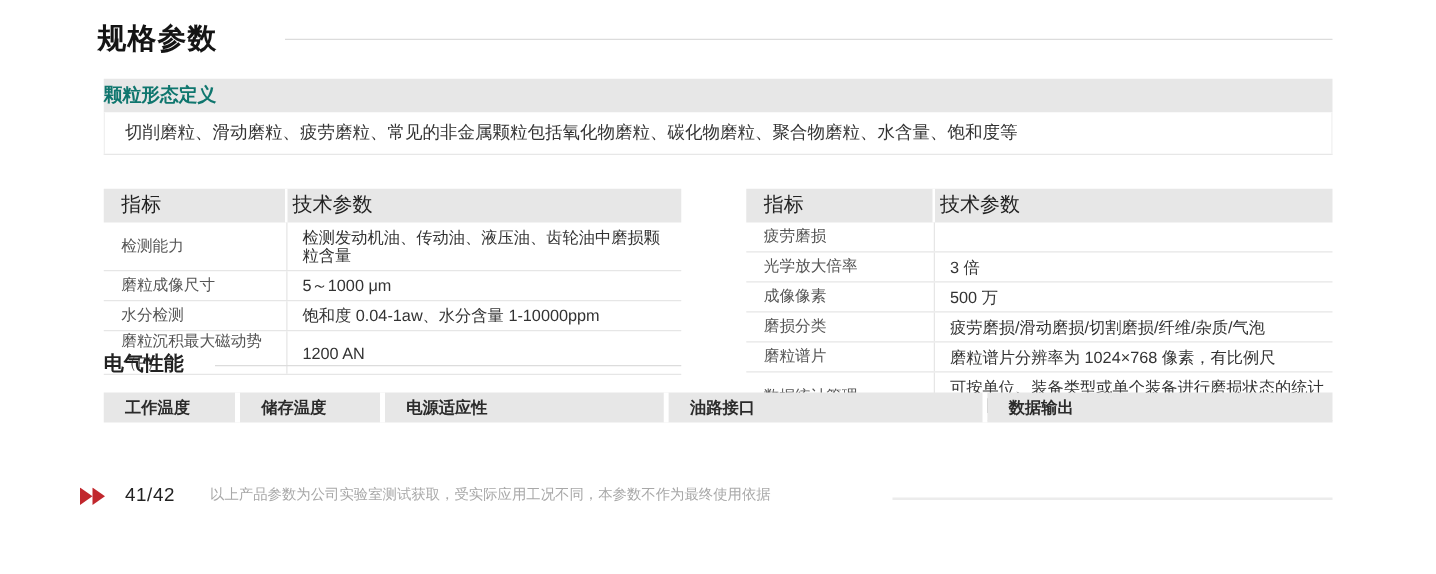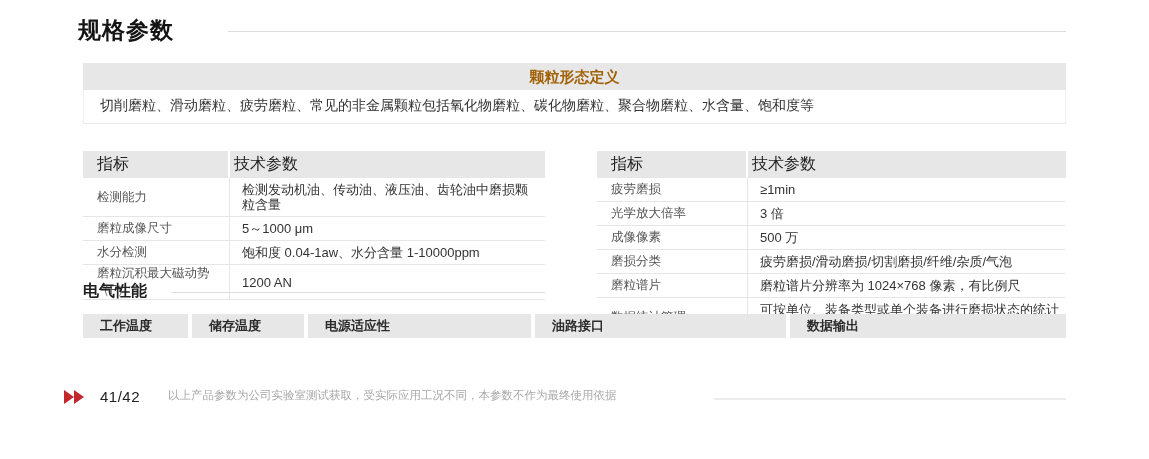--- a/index.html
+++ b/index.html
@@ -5,21 +5,21 @@
   html,body{margin:0;padding:0;background:#fff;}
   body{font-family:"Liberation Sans","DejaVu Sans",sans-serif;}
   #page{position:relative;width:1149px;height:459px;background:#ffffff;overflow:hidden;}
 
   
   .page-title{position:absolute;left:78px;top:15px;font-size:23px;font-weight:bold;color:#141414;letter-spacing:1px;}
   .title-rule{position:absolute;left:228px;top:31px;width:838px;height:1px;background:#dcdcdc;}
 
   
   .def-box{position:absolute;left:83px;top:63px;width:983px;}
-  .def-header{height:27px;line-height:27px;background:#e7e7e7;text-align:center;font-size:15px;font-weight:600;color:#a16207;}
+  .def-header{height:27px;line-height:27px;background:#e7e7e7;font-size:15px;font-weight:600;color:#0f766e;}
   .def-body{box-sizing:border-box;border:1px solid #f0f0f0;border-top:none;border-bottom:1px solid #e7e7e7;background:#fff;padding:7px 10px 8px 16px;font-size:14px;color:#333;}
 
   
   .spec-table{position:absolute;top:131px;margin-top:20px;}
   .spec-left{left:83px;width:462px;}
   .spec-right{left:597px;width:469px;}
   .spec-header{display:flex;background:#e7e7e7;height:27px;align-items:center;font-size:16px;color:#222;}
   .spec-header .h-label{box-sizing:border-box;padding-left:14px;border-right:2px solid #fff;align-self:stretch;display:flex;align-items:center;}
   .spec-left .h-label{width:147px;}
   .spec-right .h-label{width:151px;}
@@ -82,21 +82,20 @@
     </div>
   </div>
 
   <div class="spec-table spec-right">
     <div class="spec-header">
       <div class="h-label">指标</div>
       <div class="h-value">技术参数</div>
     </div>
     <div class="spec-row">
       <div class="cell-label">疲劳磨损</div>
-      <div class="cell-value">≥1min</div>
     </div>
     <div class="spec-row">
       <div class="cell-label">光学放大倍率</div>
       <div class="cell-value">3 倍</div>
     </div>
     <div class="spec-row">
       <div class="cell-label">成像像素</div>
       <div class="cell-value">500 万</div>
     </div>
     <div class="spec-row">

